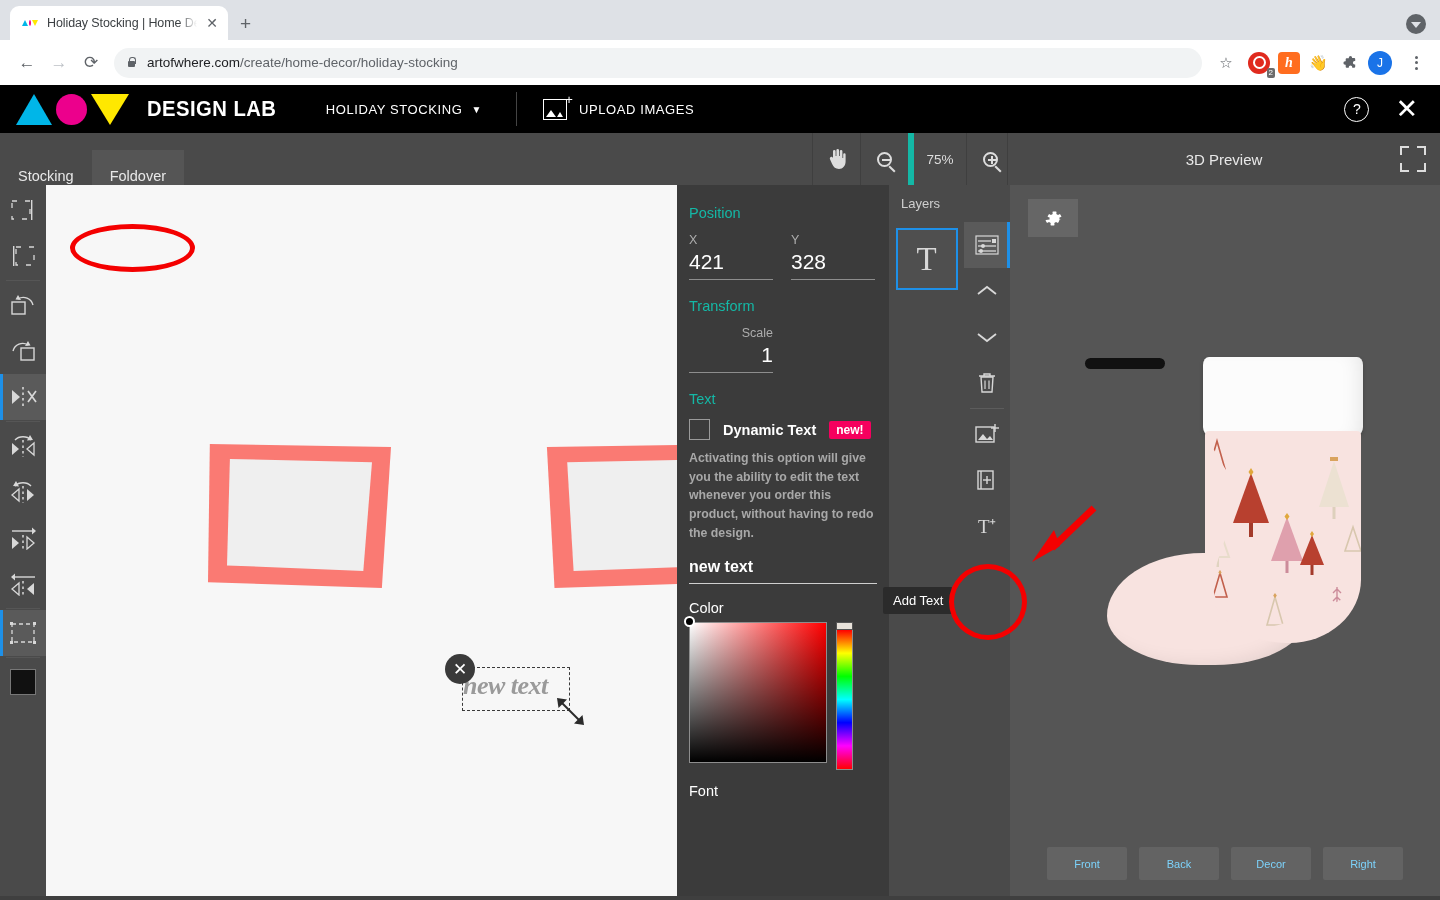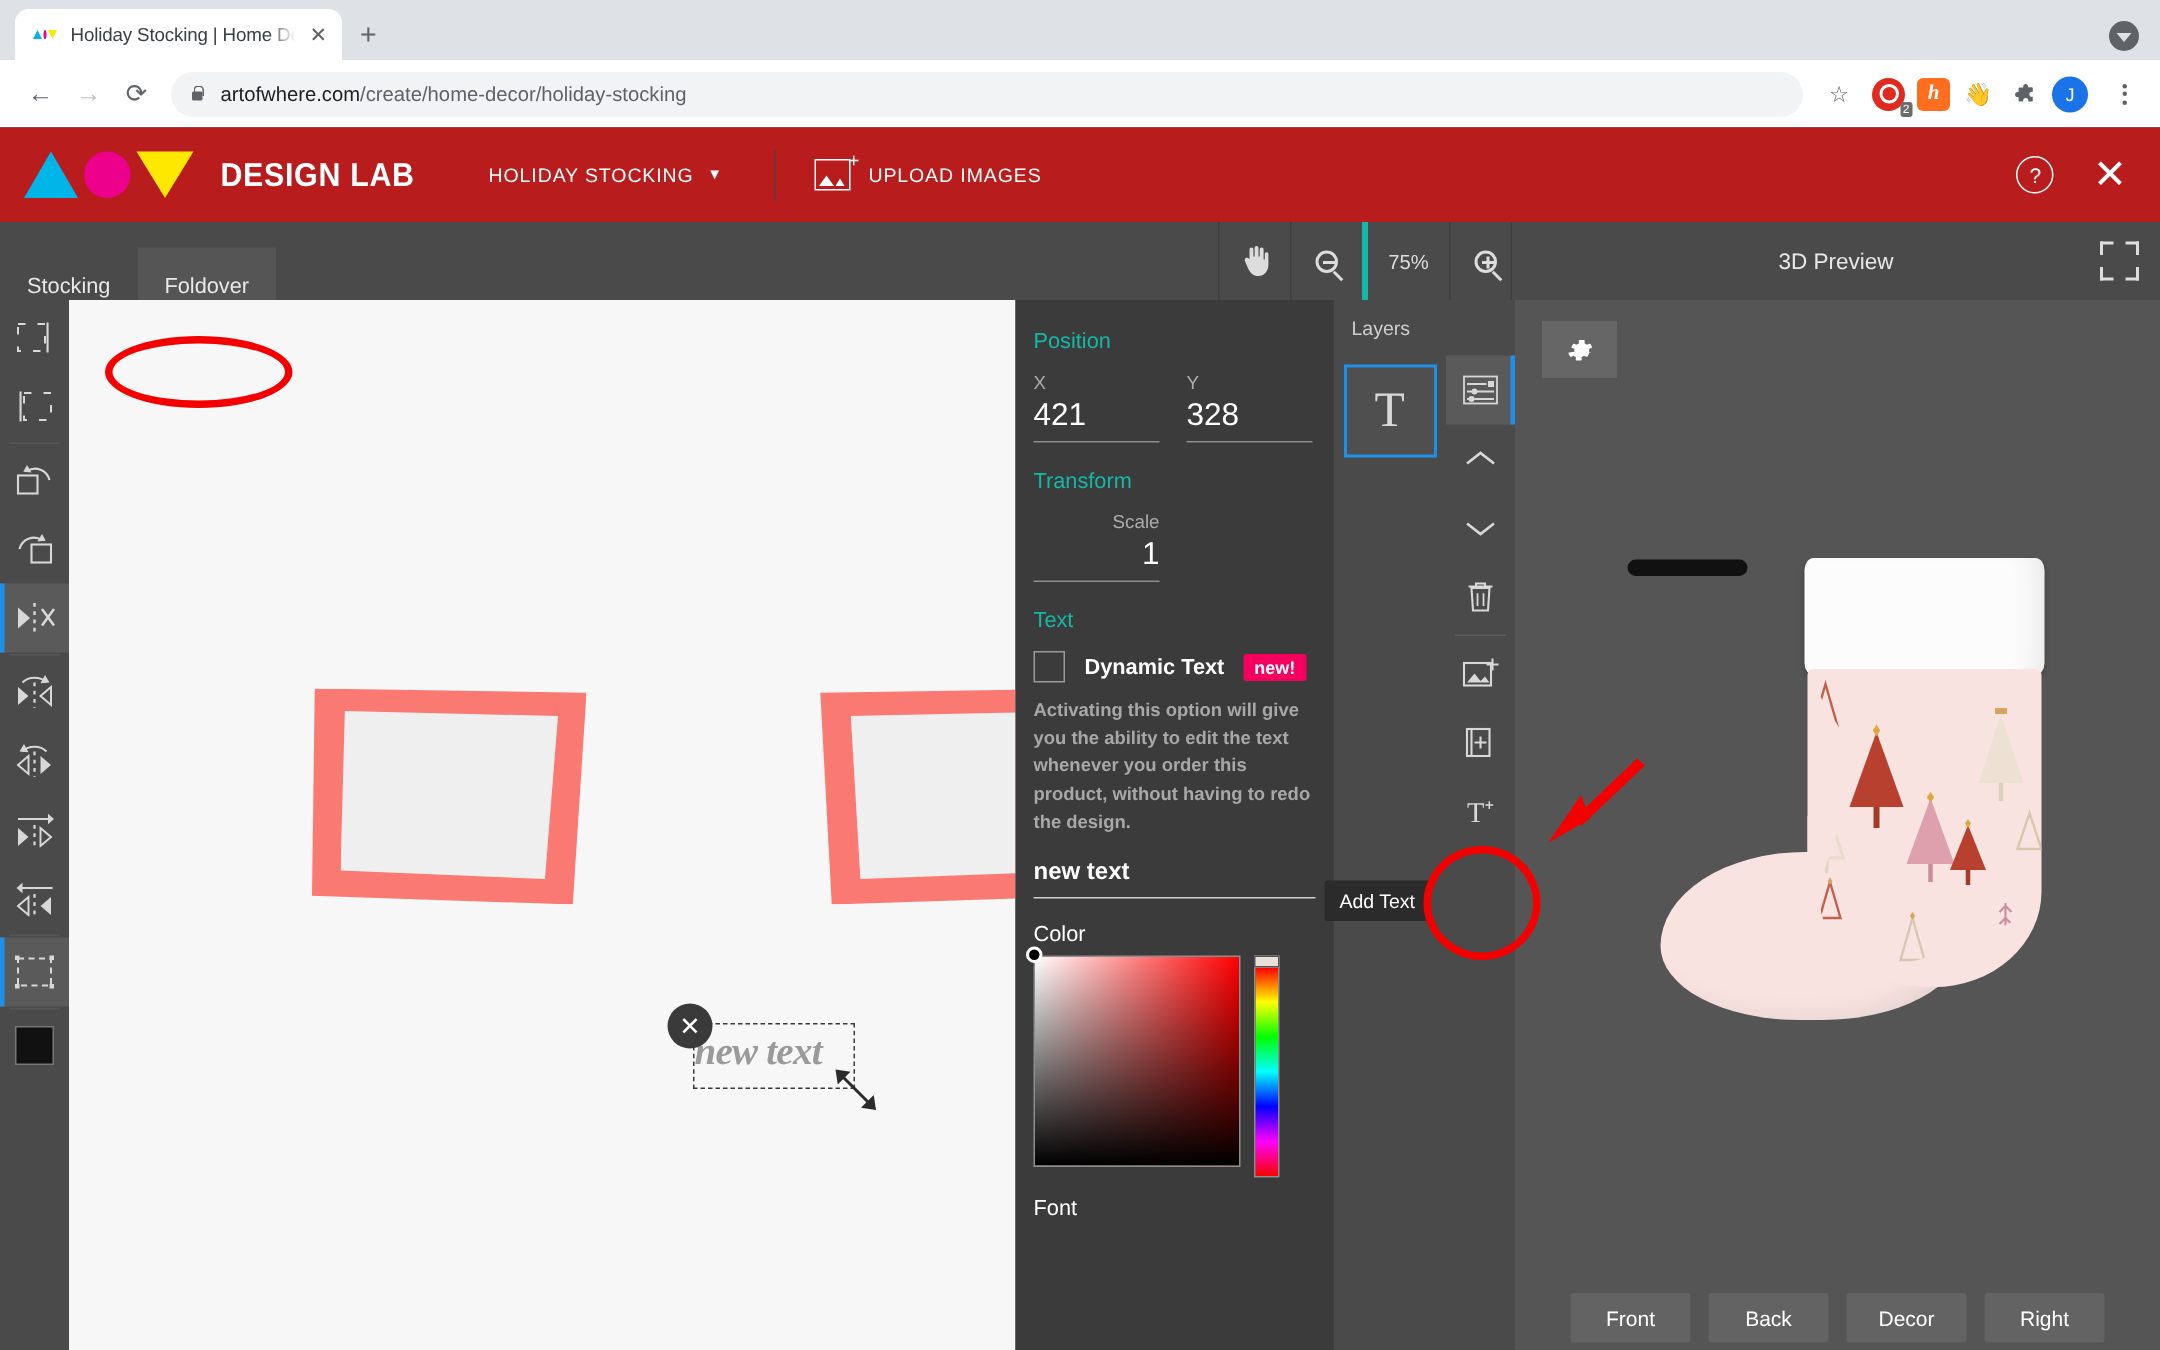--- a/index.html
+++ b/index.html
@@ -69,21 +69,21 @@
   .ext-hand { font-size: 15px; }
   .ext-puzzle { color:#5f6368; font-size:15px;}
   .avatar-btn { width:24px; height:24px; border-radius:50%; background:#1a73e8; color:#fff; font-size:12px; display:flex; align-items:center; justify-content:center; cursor:pointer;}
   .kebab { width:24px; display:flex; flex-direction:column; align-items:center; gap:2.5px; cursor:pointer; margin-left:4px;}
   .kebab i { width:3px; height:3px; border-radius:50%; background:#5f6368; display:block;}
 
   
   .app { width: 1440px; height: 815px; background: #3f3f3f; position: relative; }
 
   .app-header {
-    height: 63px; background: #b91c1c; display: flex; align-items: center;
+    height: 48px; background: #000000; display: flex; align-items: center;
     padding-left: 16px; color: #fff;
   }
   .logo { display: flex; align-items: center; gap: 4px; margin-right: 18px;}
   .logo-tri { width:0;height:0;border-left:18px solid transparent;border-right:18px solid transparent;border-bottom:31px solid #00b6e8;}
   .logo-cir { width:31px;height:31px;border-radius:50%;background:#ec008c;}
   .logo-w { width:0;height:0;border-left:19px solid transparent;border-right:19px solid transparent;border-top:31px solid #ffe800;}
   .brand {
     font-size: 22px; font-weight: bold; letter-spacing: 0.5px;
     font-family: "Liberation Sans Narrow","Liberation Sans",sans-serif;
     transform: scaleX(0.92); transform-origin: left center;
@@ -108,21 +108,21 @@
   .subbar { height:52px; background:#4a4a4a; display:flex; align-items:stretch; position:relative;}
   .tabs-left { display:flex; align-items:center;margin-top:33px; }
   .vtab {
     padding: 0 18px; display:flex; align-items:center; color:#e8e8e8;
     font-size:14.5px; height:52px; cursor:pointer; position:relative;
   }
   .vtab.active { background: #555555; }
   .vtab.active::after { content:""; position:absolute; left:6px; right:6px; bottom:0; height:3px; background:#1e90e8;}
   .zoomgroup { position:absolute; left:812px; top:0; height:52px; display:flex; align-items:center;}
   .zg-item { width:48px; height:52px; display:flex; align-items:center; justify-content:center; color:#ddd; cursor:pointer; border-left:1px solid #3f3f3f;}
-  .zg-pct { width:58px; height:52px; display:flex; align-items:center; justify-content:center; color:#ddd; font-size:13.5px; border-left:4px solid #14b8a6;}
+  .zg-pct { width:58px; height:52px; display:flex; align-items:center; justify-content:center; color:#ddd; font-size:13.5px; border-left:6px solid #14b8a6;}
   .mag { position:relative; width:15px; height:15px; border:2px solid #ddd; border-radius:50%;}
   .mag::after { content:""; position:absolute; right:-6px; bottom:-5px; width:8px; height:2px; background:#ddd; transform:rotate(45deg);}
   .mag i { position:absolute; left:2.5px; top:5.5px; width:8px; height:2px; background:#ddd; }
   .mag i.v { left:5.5px; top:2.5px; width:2px; height:8px;}
   .preview-head {
     position:absolute; left:1007px; right:0; top:0; height:52px;
     display:flex; align-items:center; justify-content:center; color:#e8e8e8; font-size:15px;
     border-left:1px solid #3f3f3f;
   }
   .fs-btn { position:absolute; right:14px; top:13px; width:26px;height:26px; cursor:pointer;}
@@ -222,21 +222,21 @@
     font-size:13px; padding:6px 10px; border-radius:2px; z-index:40; white-space:nowrap;
   }
 
   
   .preview { flex:1; background:#555555; position:relative; }
   .gear-btn {
     position:absolute; left:18px; top:14px; width:50px;height:38px; background:#666;
     display:flex; align-items:center; justify-content:center; cursor:pointer;
   }
   .view-btns { position:absolute; bottom:16px; left:0; right:0; display:flex; justify-content:center; gap:12px; }
-  .view-btn { width:80px;height:33px; background:#636363; color:#ffffff; font-size:14px;
+  .view-btn { width:80px;height:33px; background:#636363; color:#7dd3fc; font-size:11px;
     display:flex;align-items:center;justify-content:center; cursor:pointer; border-radius:2px;}
 
   
   .stocking { position:absolute; left:137px; top:180px; width:270px; height:300px; }
   .hanger { position:absolute; left:-62px; top:-7px; width:80px;height:11px; background:#111; border-radius:6px;}
   .cuff { position:absolute; left:56px; top:-8px; width:160px; height:78px; background:#fcfcfc; border-radius:6px/8px;
           box-shadow: inset -16px 0 22px -16px rgba(0,0,0,.12), 0 2px 4px rgba(0,0,0,.18);}
   .boot {
     position:absolute; left:58px; top:66px; width:156px; height:212px;
     background:#f8e3e0;

